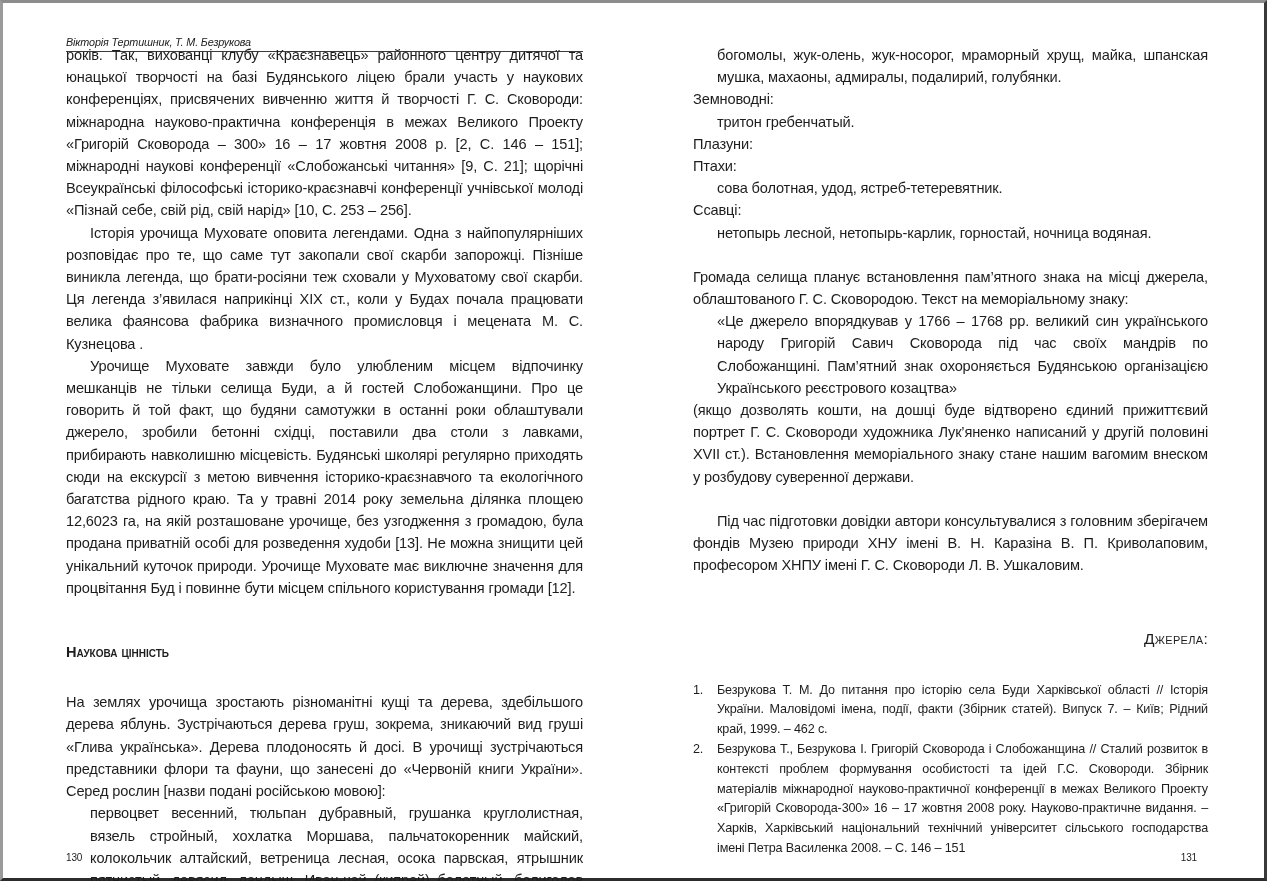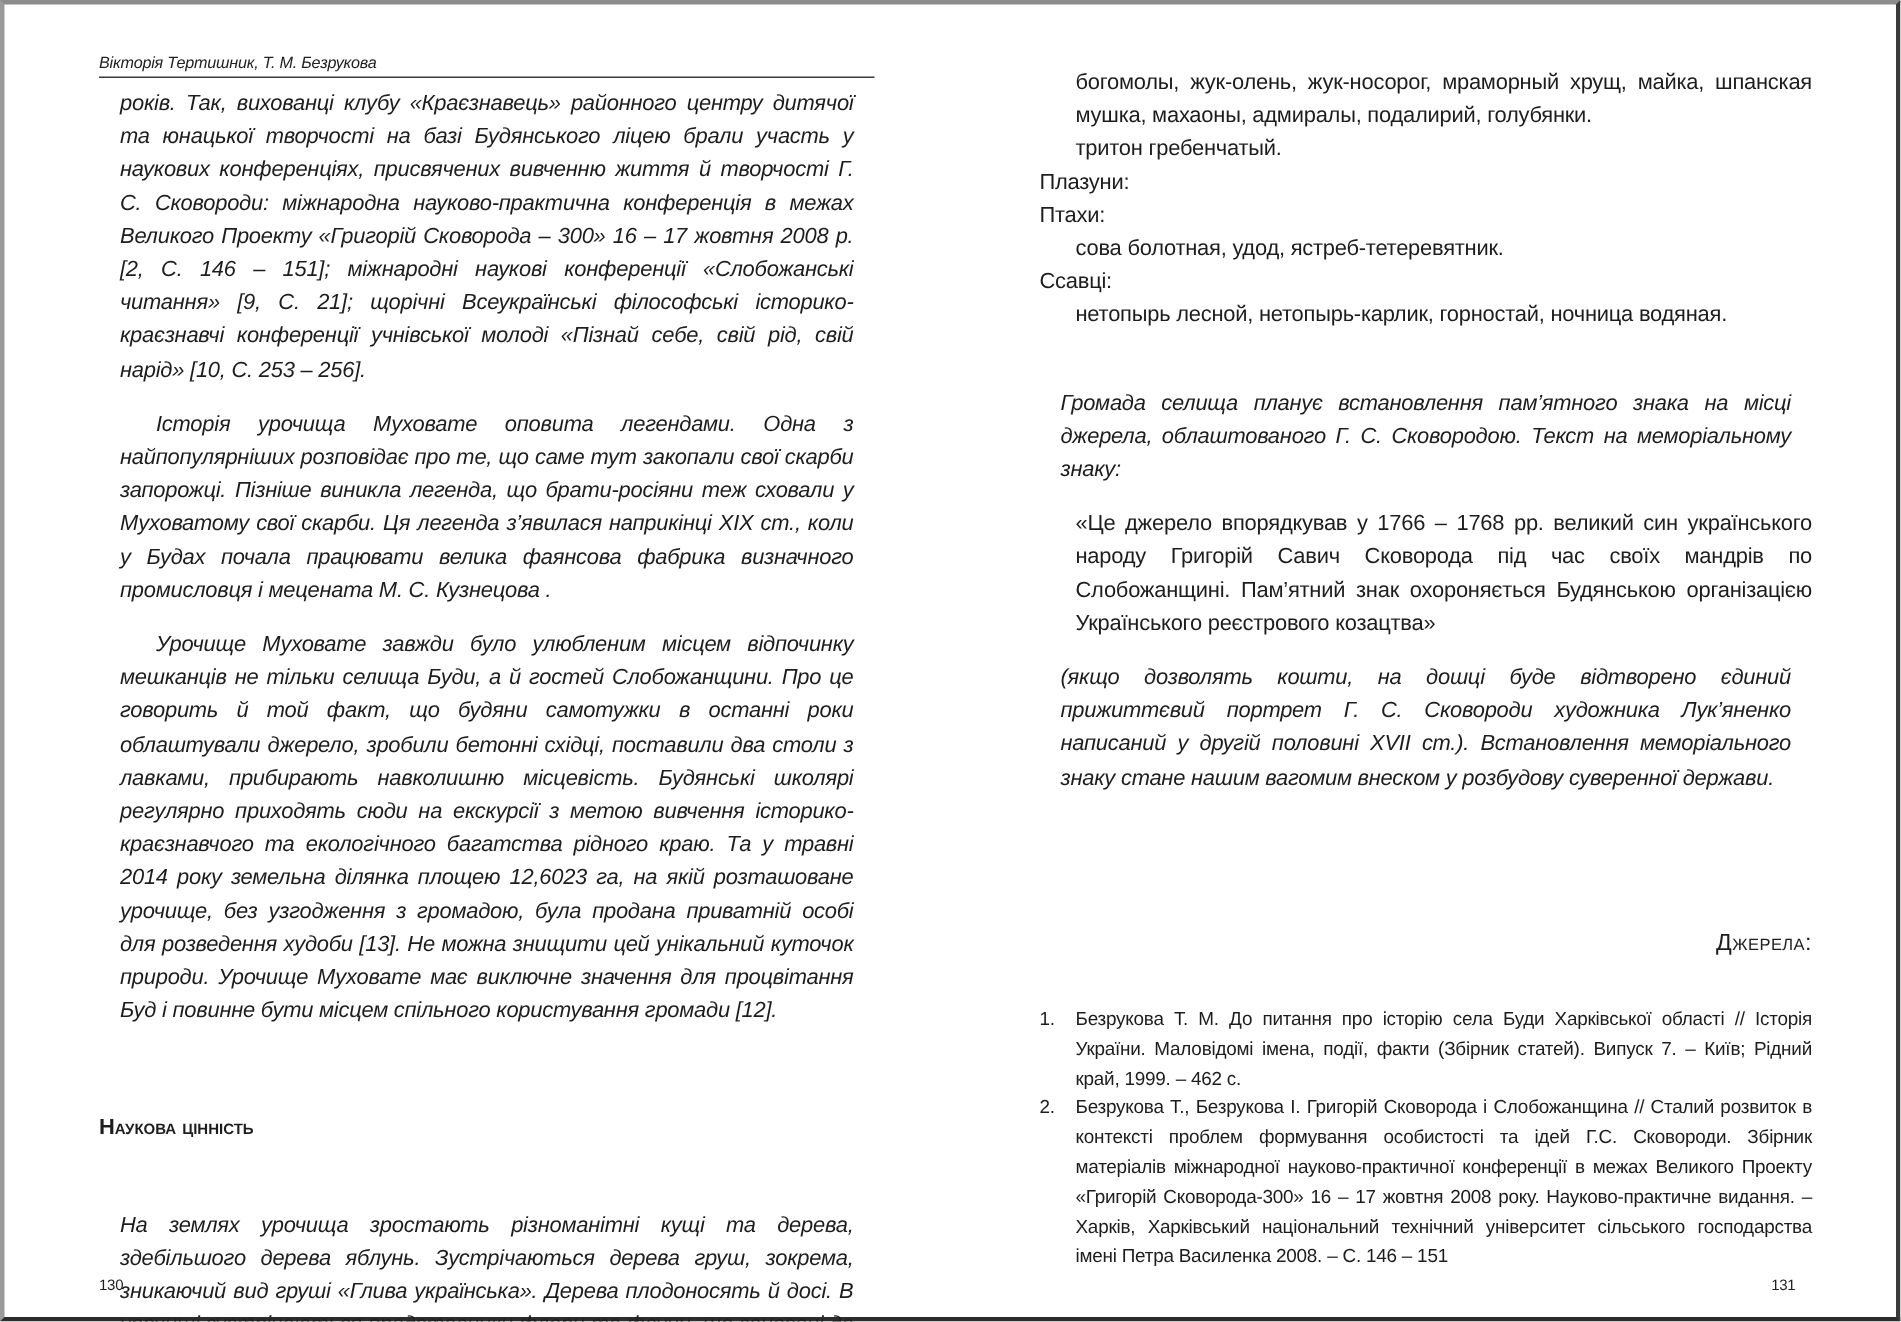--- a/index.html
+++ b/index.html
@@ -20,21 +20,21 @@
     .running-head {
       position: absolute; left: 0; right: 0; top: 20px;
       font-style: italic; font-size: 10.8px; line-height: 11.5px; color: #222;
       border-bottom: 1px solid #3a3a3a; padding-bottom: 2px;
     }
     .page.left .running-head { top: 22px; margin-top: 12px; }
     .page.right .running-head { text-align: right; top: 10px; }
     .body { position: absolute; left: 0; right: 0; }
     .page.left .body { top: 41px; }
     .page.right .body { top: 41px; }
-    p { margin: 14px; text-align: justify; text-align-last: left; font-style: italic; }
+    p { margin: 0; text-align: justify; text-align-last: left; }
     p.ind { text-indent: 24px; }
     .section-heading {
       font-weight: bold; font-variant: small-caps; font-size: 14.6px;
       margin: 20px 0 0 0; letter-spacing: 0;
     }
     .italic-list { padding-left: 24px; text-align: justify; text-align-last: left; }
     .label { text-align: left; }
     .spacer { height: 22px; }
     .sources-heading {
       text-align: right; font-variant: small-caps; font-size: 15.5px; letter-spacing: 0.3px;
@@ -67,33 +67,35 @@
       <div class="italic-list">первоцвет весенний, тюльпан дубравный, грушанка круглолистная, вязель стройный, хохлатка Моршава, пальчатокоренник майский, колокольчик алтайский, ветреница лесная, осока парвская, ятрышник пятнистый, девясил, ландыш, Иван-чай (кипрей) болотный, болиголов пятнистый, очанка едкая, василек голубой.</div>
 
     </div>
     <div class="page-number">130</div>
   </div>
 
   <div class="page right">
     <div class="body">
       <div class="italic-list">богомолы, жук-олень, жук-носорог, мраморный хрущ, майка, шпанская мушка, махаоны,  адмиралы, подалирий, голубянки.</div>
 
+      <div class="label">Земноводні:</div>
       <div class="italic-list">тритон гребенчатый.</div>
       <div class="label">Плазуни:</div>
       <div class="label">Птахи:</div>
       <div class="italic-list">сова болотная, удод, ястреб-тетеревятник.</div>
       <div class="label">Ссавці:</div>
       <div class="italic-list">нетопырь лесной, нетопырь-карлик, горностай, ночница водяная.</div>
 
       <div class="spacer"></div>
       <p>Громада селища планує встановлення пам’ятного знака на місці джерела, облаштованого Г. С. Сковородою. Текст на меморіальному знаку:</p>
       <div class="italic-list">«Це джерело впорядкував у 1766 – 1768 рр. великий син українського народу Григорій Савич Сковорода під час своїх  мандрів по Слобожанщині. Пам’ятний знак охороняється Будянською організацією Українського реєстрового козацтва»</div>
       <p>(якщо дозволять кошти, на дошці буде відтворено єдиний прижиттєвий портрет Г. С. Сковороди художника Лук’яненко написаний у другій половині XVII ст.). Встановлення меморіального знаку стане нашим вагомим внеском у розбудову суверенної держави.</p>
 
       <div class="spacer"></div>
+      <p class="ind">Під час підготовки довідки автори консультувалися з головним зберігачем фондів Музею природи ХНУ імені В. Н. Каразіна В. П. Криволаповим, професором ХНПУ імені Г. С. Сковороди Л. В. Ушкаловим.</p>
 
       <div style="height:52px"></div>
       <div class="sources-heading">Джерела:</div>
       <div style="height:30px"></div>
 
       <ol class="refs">
         <li>
           <span class="num">1.</span>
           <span>Безрукова Т. М. До питання про історію села Буди Харківської області // Історія України. Маловідомі імена, події, факти (Збірник статей). Випуск 7. – Київ; Рідний край, 1999. – 462 с.</span>
         </li>

